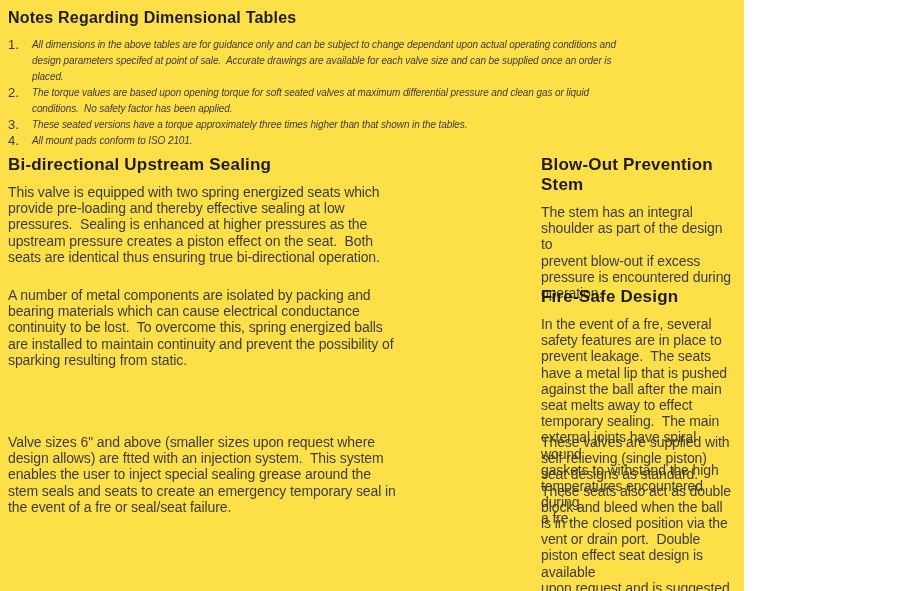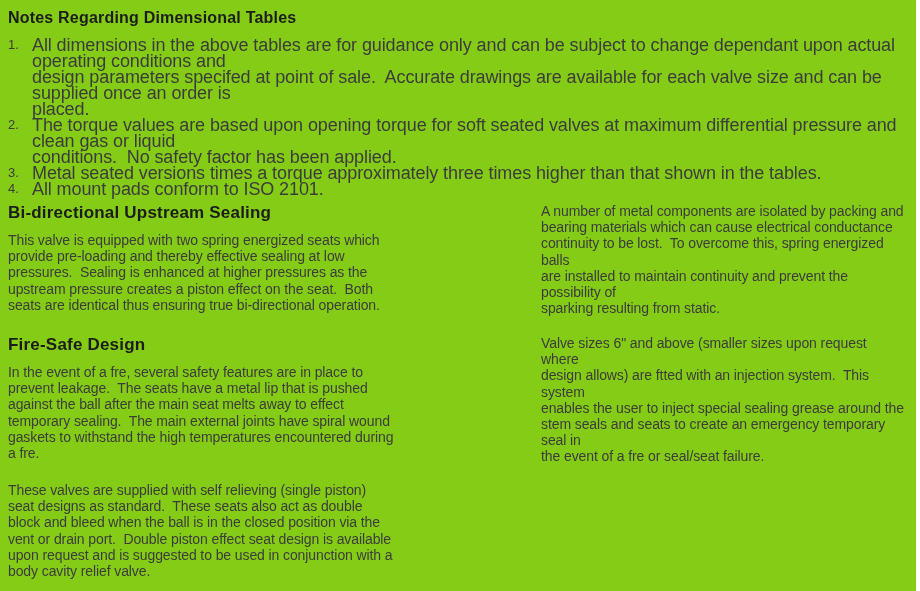--- a/index.html
+++ b/index.html
@@ -1,20 +1,20 @@
 <!DOCTYPE html>
 <html><head>
 <meta charset="utf-8">
 <style>
   * { margin: 0; padding: 0; box-sizing: border-box; }
   html, body { background: #ffffff; }
   .page {
-    width: 916px;
+    width: 744px;
     height: 591px;
-    background: #84cc16;
+    background: #fde047;
     position: relative;
     overflow: hidden;
     font-family: "Liberation Sans", sans-serif;
     color: #3c3c3c;
   }
   .content { padding: 8px 10px 0 8px; }
 
   .main-heading {
     font-size: 16px;
     line-height: 19px;
@@ -27,24 +27,25 @@
   .notes-list { list-style: none; }
   .note-item { display: flex; align-items: flex-start; }
   .note-number {
     flex: 0 0 24px;
     font-size: 13px;
     line-height: 16px;
     color: #3c3c3c;
   }
   .note-text {
     flex: 1 1 auto;
-    font-size: 18px;
+    font-size: 10px;
     line-height: 16px;
     white-space: pre-wrap;
     letter-spacing: -0.1px;
+    font-style: italic;
   }
 
   .columns {
     margin-top: 4px;
     display: grid;
     grid-template-columns: 533px 1fr;
     grid-template-rows: 132px 147px auto;
   }
   .section { padding-top: 2px; }
   .section-heading {
@@ -77,39 +78,45 @@
 design parameters specifed at point of sale.  Accurate drawings are available for each valve size and can be supplied once an order is
 placed.</span>
       </li>
       <li class="note-item">
         <span class="note-number">2.</span>
         <span class="note-text">The torque values are based upon opening torque for soft seated valves at maximum differential pressure and clean gas or liquid
 conditions.  No safety factor has been applied.</span>
       </li>
       <li class="note-item">
         <span class="note-number">3.</span>
-        <span class="note-text">Metal seated versions times a torque approximately three times higher than that shown in the tables.</span>
+        <span class="note-text">These seated versions have a torque approximately three times higher than that shown in the tables.</span>
       </li>
       <li class="note-item">
         <span class="note-number">4.</span>
         <span class="note-text">All mount pads conform to ISO 2101.</span>
       </li>
     </ol>
 
     <div class="columns">
 
       <div class="section">
         <div class="section-heading">Bi-directional Upstream Sealing</div>
         <div class="section-body">This valve is equipped with two spring energized seats which
 provide pre-loading and thereby effective sealing at low
 pressures.  Sealing is enhanced at higher pressures as the
 upstream pressure creates a piston effect on the seat.  Both
 seats are identical thus ensuring true bi-directional operation.</div>
       </div>
 
+      <div class="section">
+        <div class="section-heading">Blow-Out Prevention Stem</div>
+        <div class="section-body">The stem has an integral shoulder as part of the design to
+prevent blow-out if excess pressure is encountered during
+operation.</div>
+      </div>
 
       <div class="section">
         <div class="section-body">A number of metal components are isolated by packing and
 bearing materials which can cause electrical conductance
 continuity to be lost.  To overcome this, spring energized balls
 are installed to maintain continuity and prevent the possibility of
 sparking resulting from static.</div>
       </div>
 
       <div class="section">

